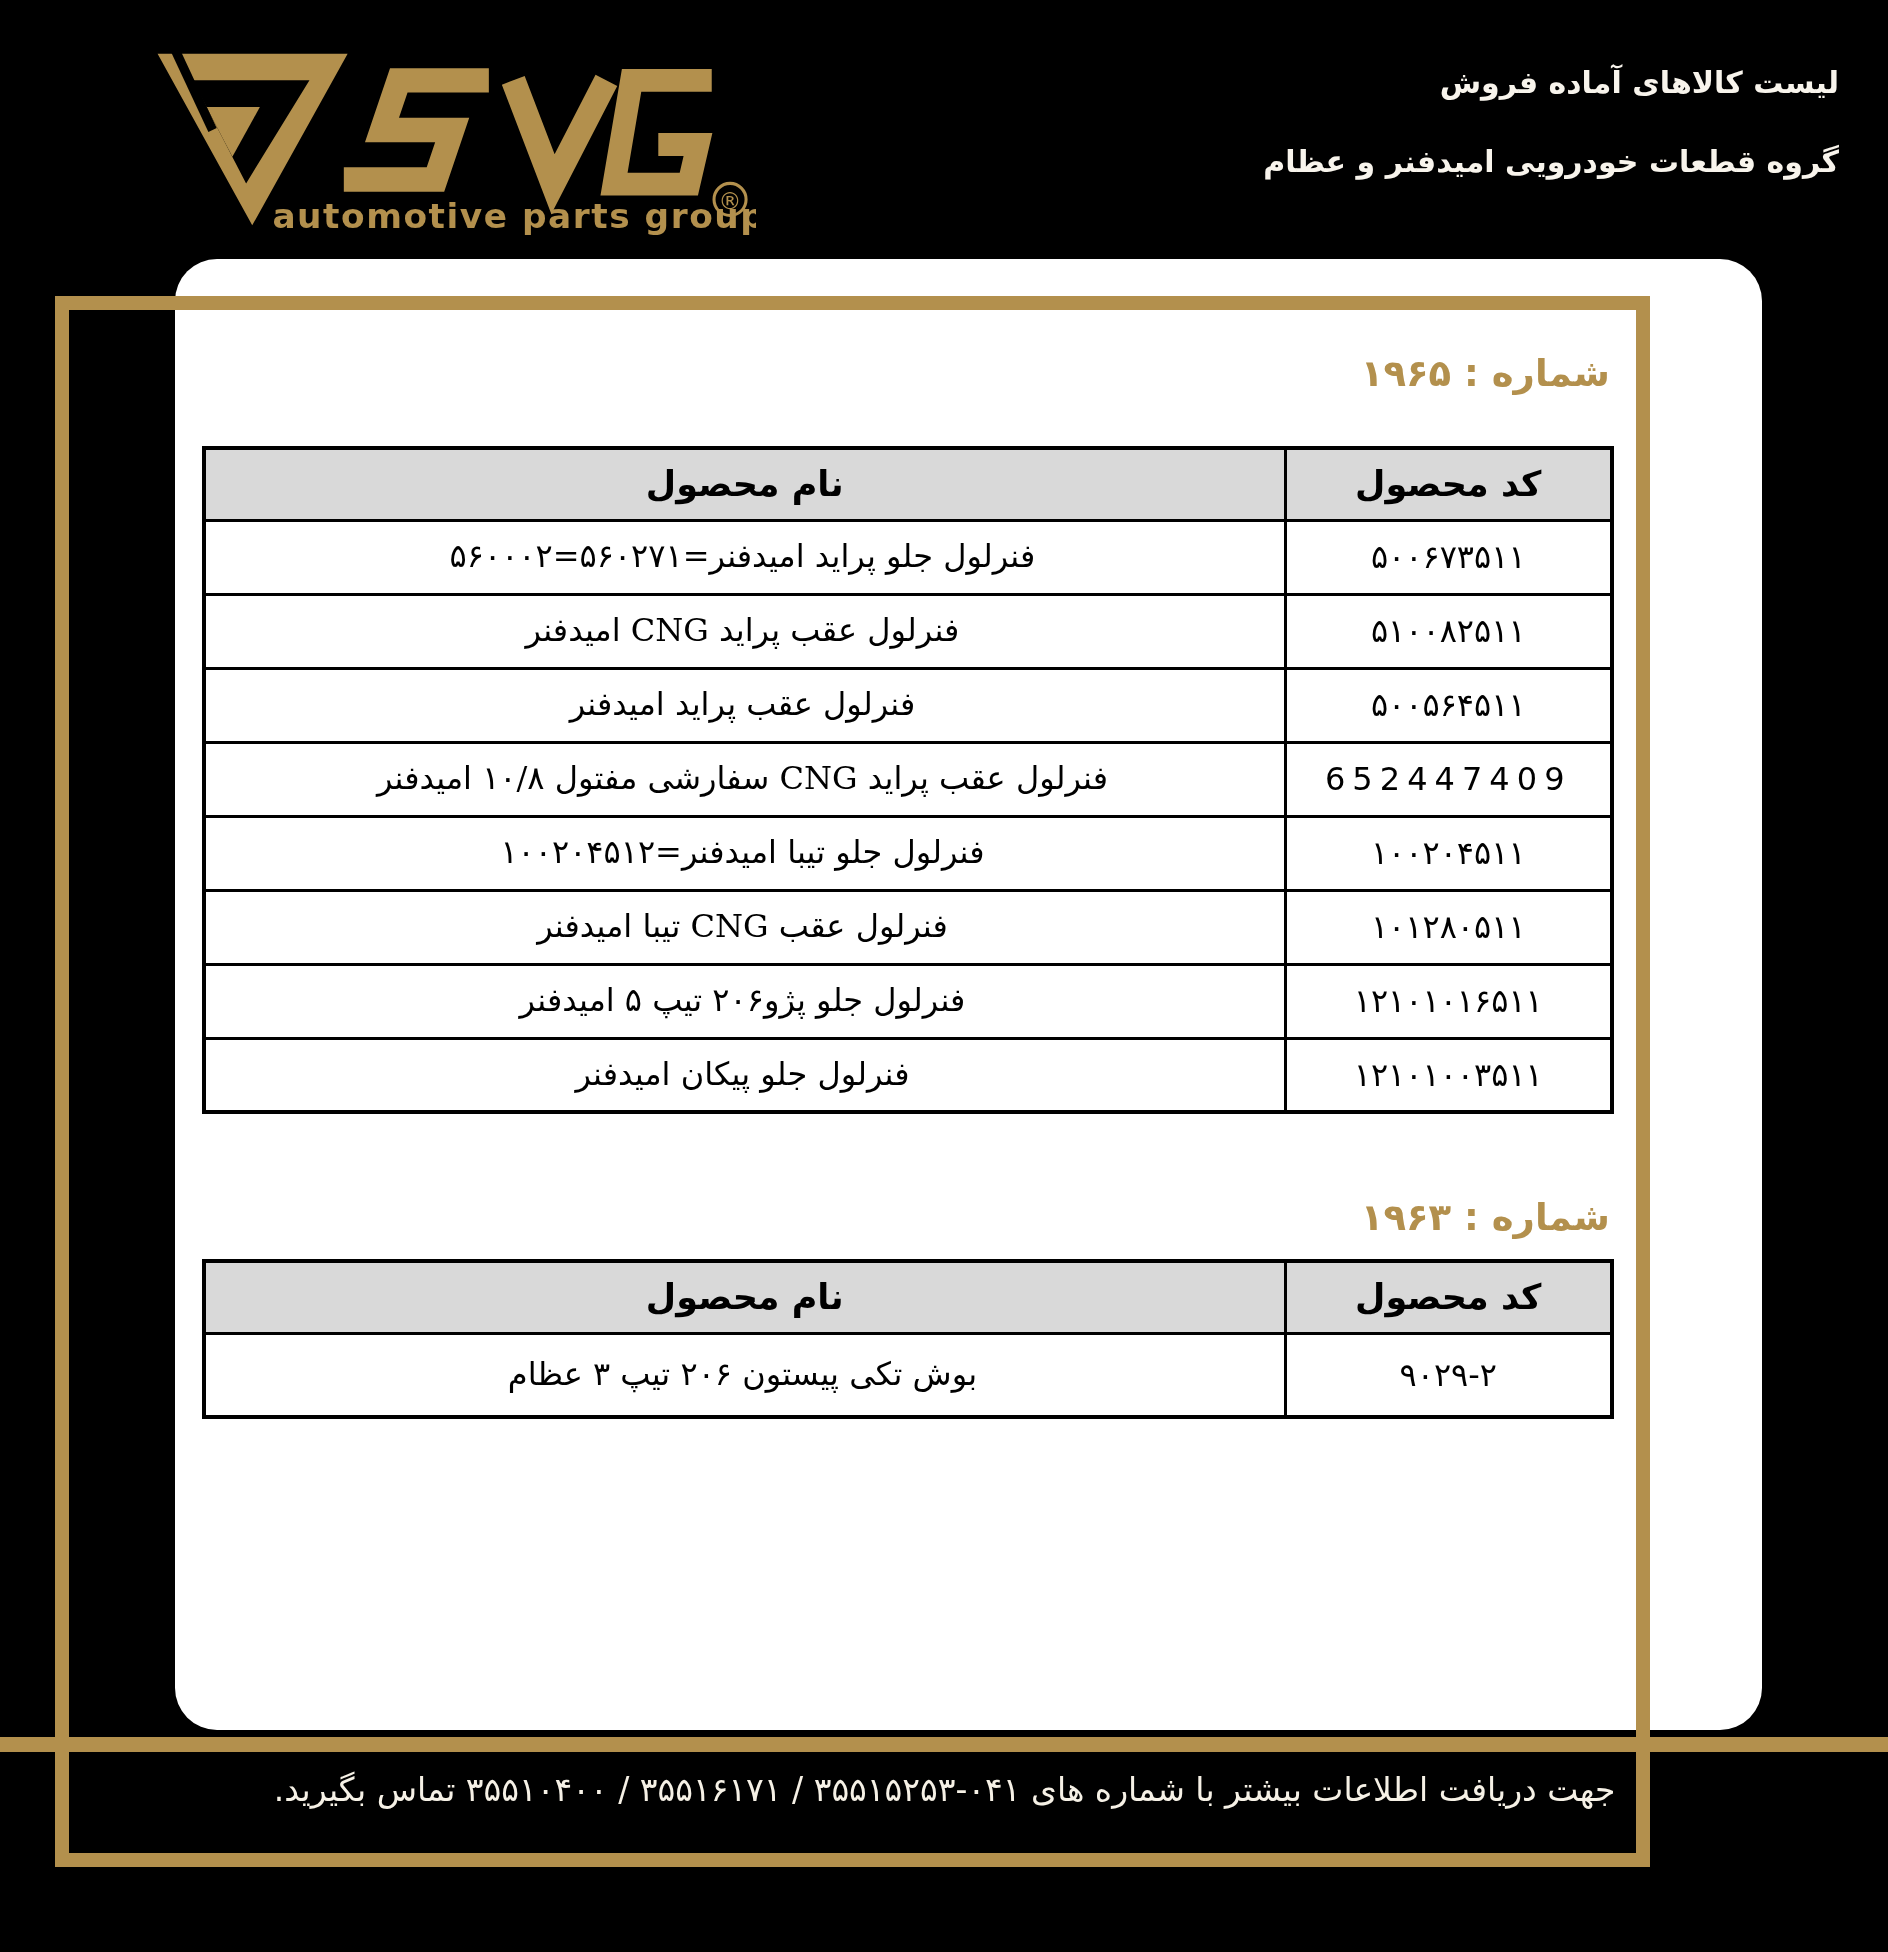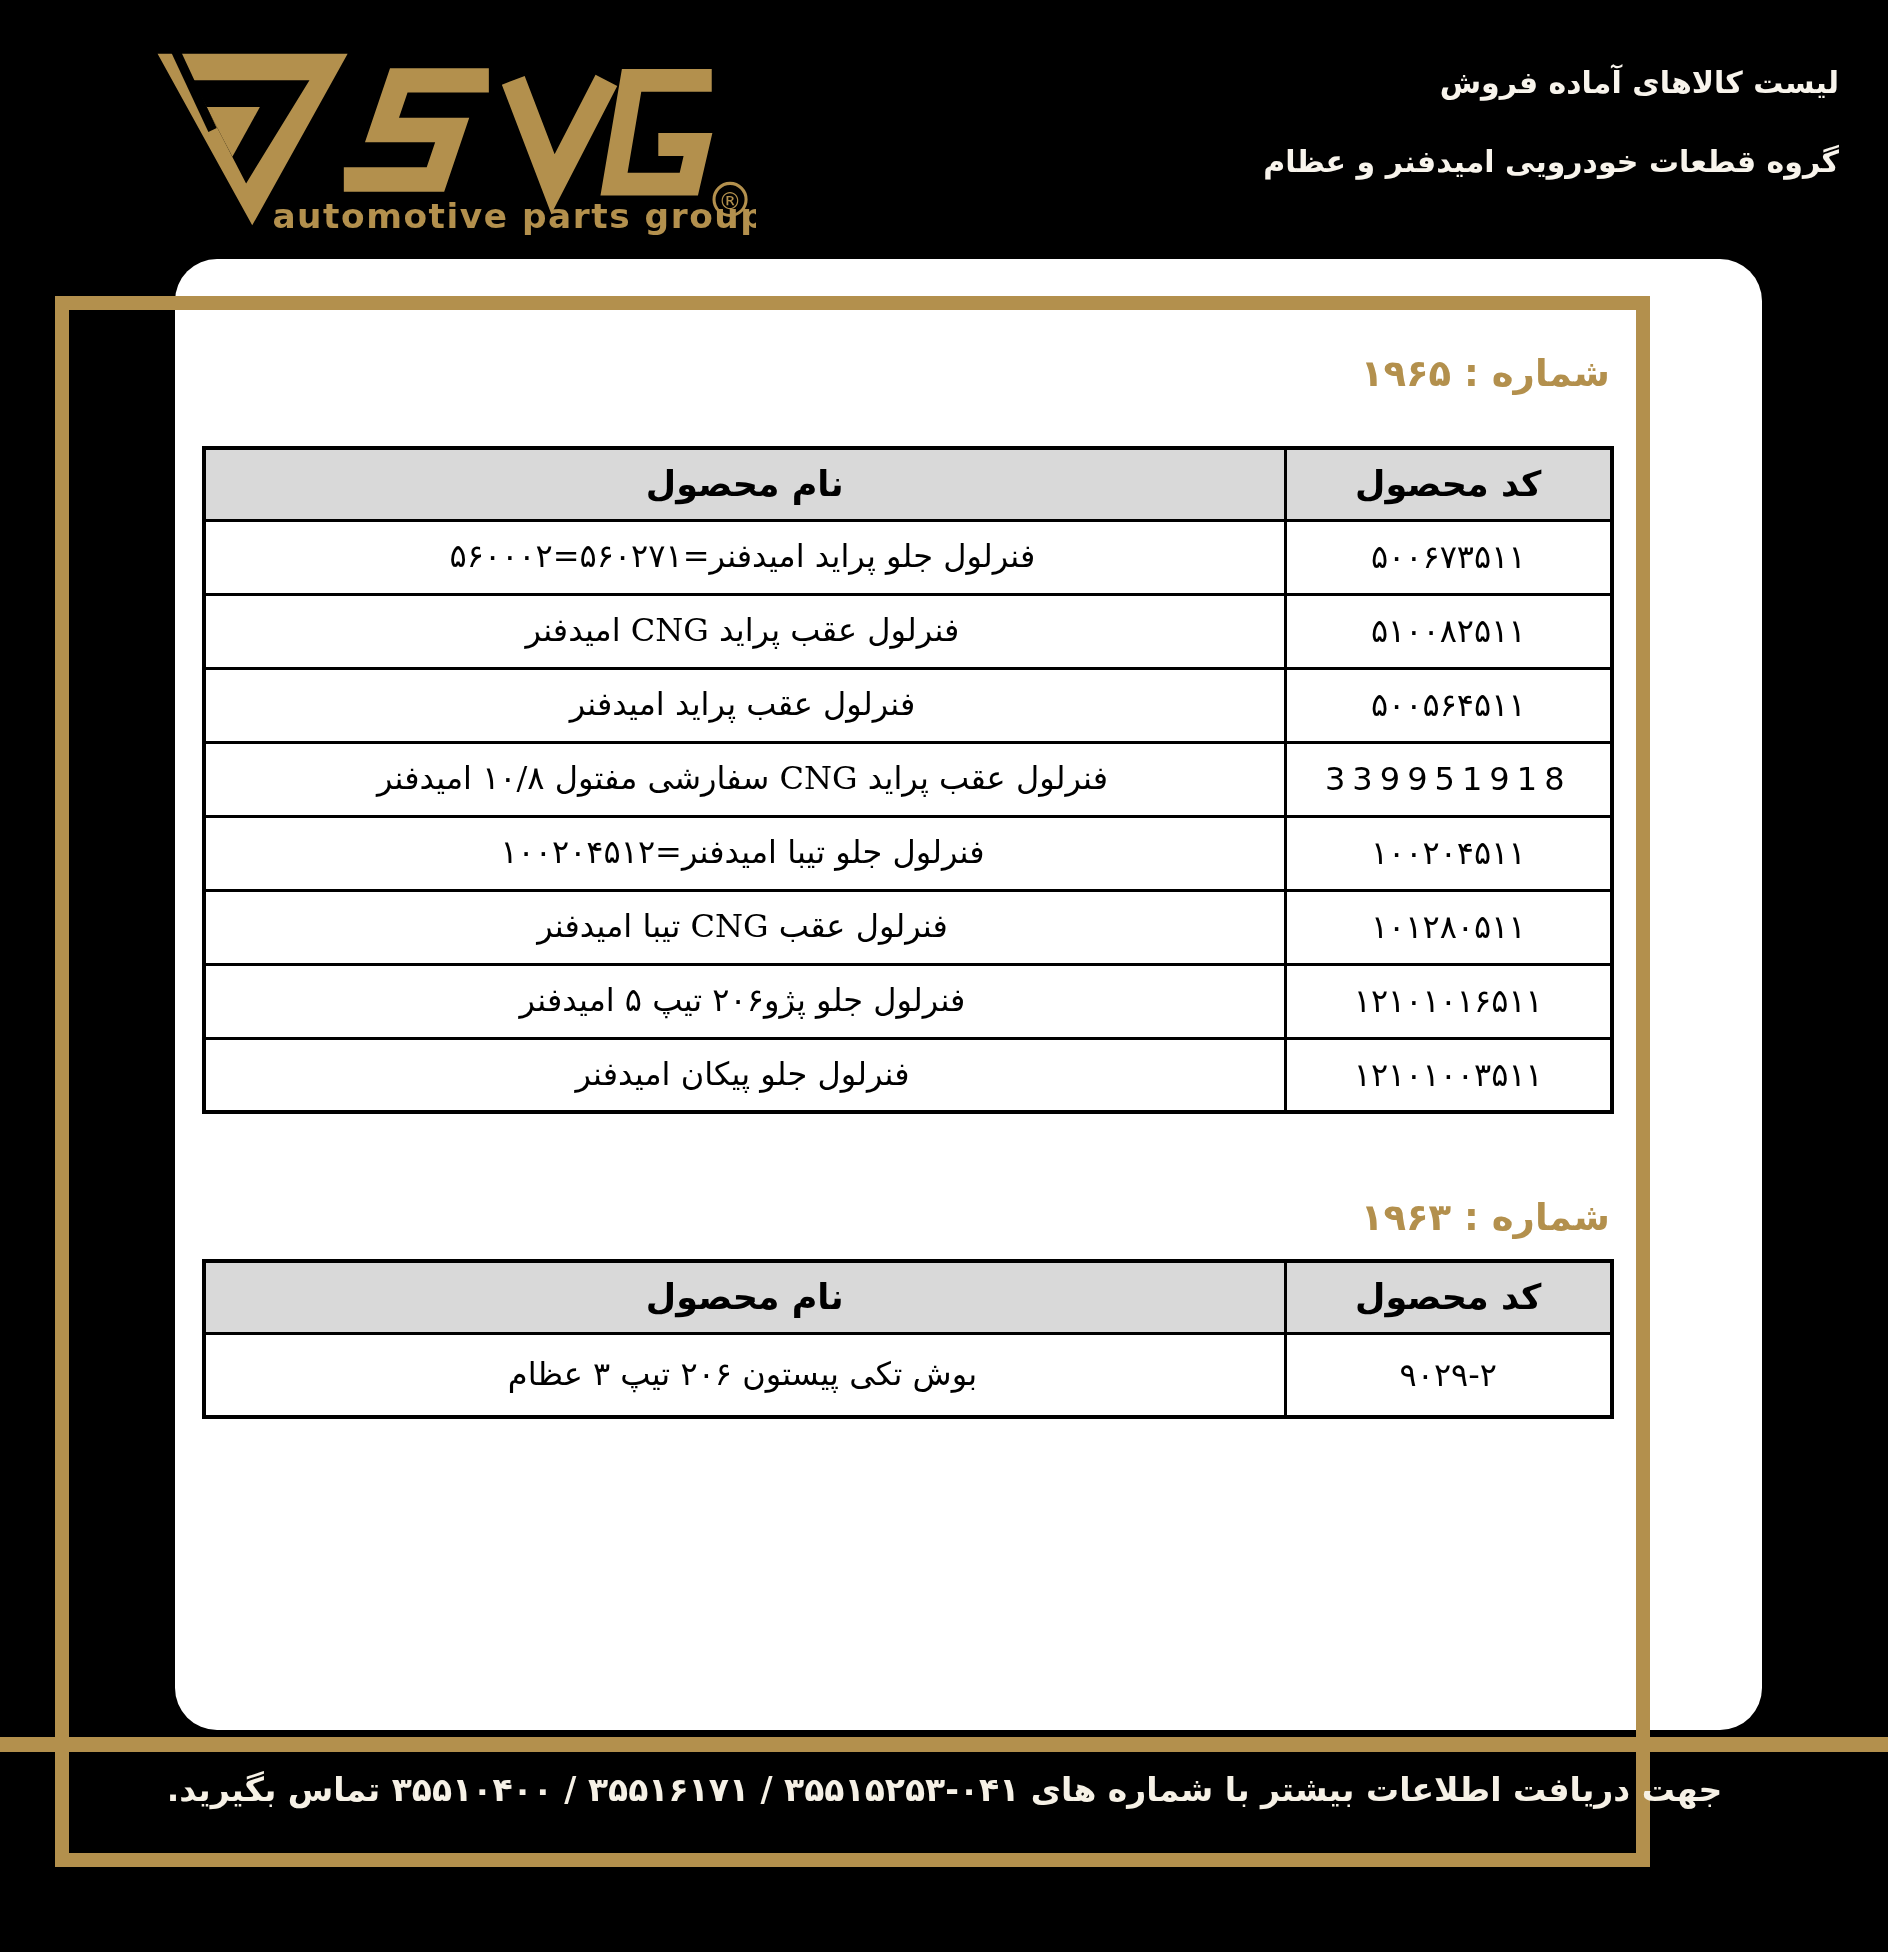--- a/index.html
+++ b/index.html
@@ -37,21 +37,21 @@
     position:absolute;left:55px;top:296px;width:1595px;height:1571px;
     border:14.5px solid var(--gold);
   }
   .gold-bar{
     position:absolute;left:0;top:1737px;width:1889px;height:14.5px;
     background:var(--gold);
   }
   .footer-note{
     position:absolute;left:0;top:1770px;width:1889px;
     text-align:center;direction:rtl;
-    color:var(--footer-ink);font-size:33px;font-weight:bold;
+    color:var(--footer-ink);font-size:33px;font-weight:normal;
   }
   
   .section-label{
     position:absolute;right:279px;
     direction:rtl;text-align:right;
     color:var(--gold);font-size:37px;font-weight:bold;letter-spacing:1.5px;
   }
   .section-label.first{top:352px;}
   .section-label.second{top:1196px;}
   
@@ -148,21 +148,21 @@
         <td class="code-cell">۵۱۰۰۸۲۵۱۱</td>
       </tr>
 
       <tr>
         <td class="name-cell">فنرلول عقب پراید امیدفنر</td>
         <td class="code-cell">۵۰۰۵۶۴۵۱۱</td>
       </tr>
 
       <tr>
         <td class="name-cell">فنرلول عقب پراید CNG سفارشی مفتول ‎۱۰/۸‎ امیدفنر</td>
-        <td class="code-cell">339951918</td>
+        <td class="code-cell">652447409</td>
       </tr>
 
       <tr>
         <td class="name-cell">فنرلول جلو تیبا امیدفنر=۱۰۰۲۰۴۵۱۲</td>
         <td class="code-cell">۱۰۰۲۰۴۵۱۱</td>
       </tr>
 
       <tr>
         <td class="name-cell">فنرلول عقب CNG تیبا امیدفنر</td>
         <td class="code-cell">۱۰۱۲۸۰۵۱۱</td>

